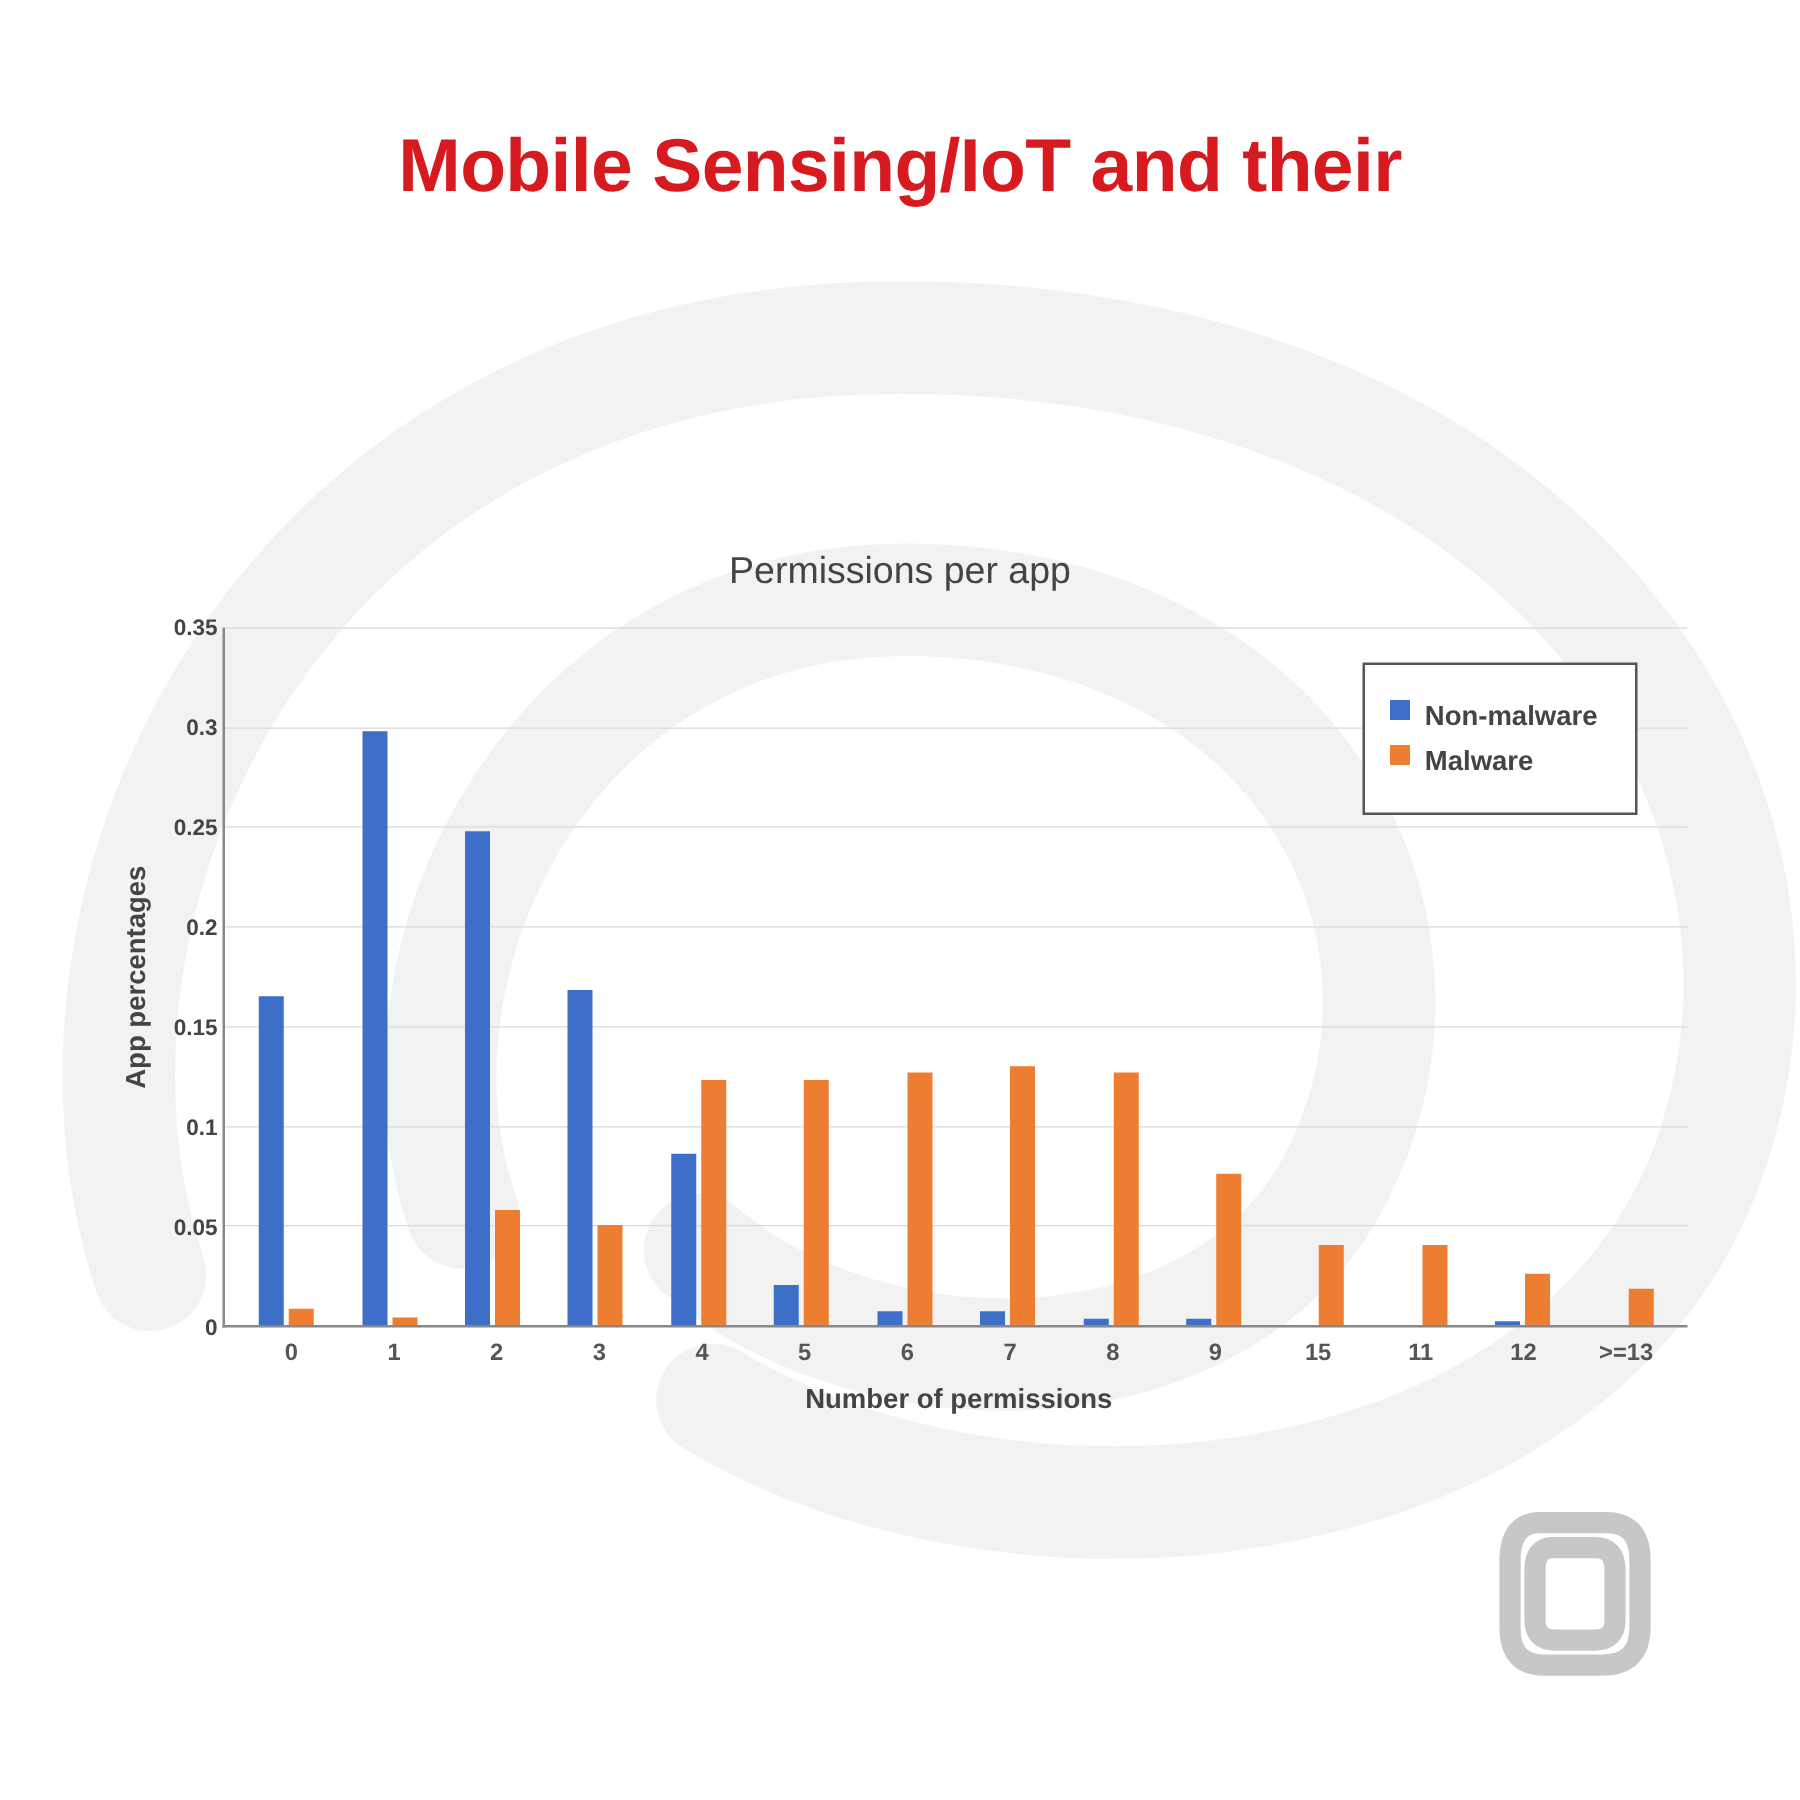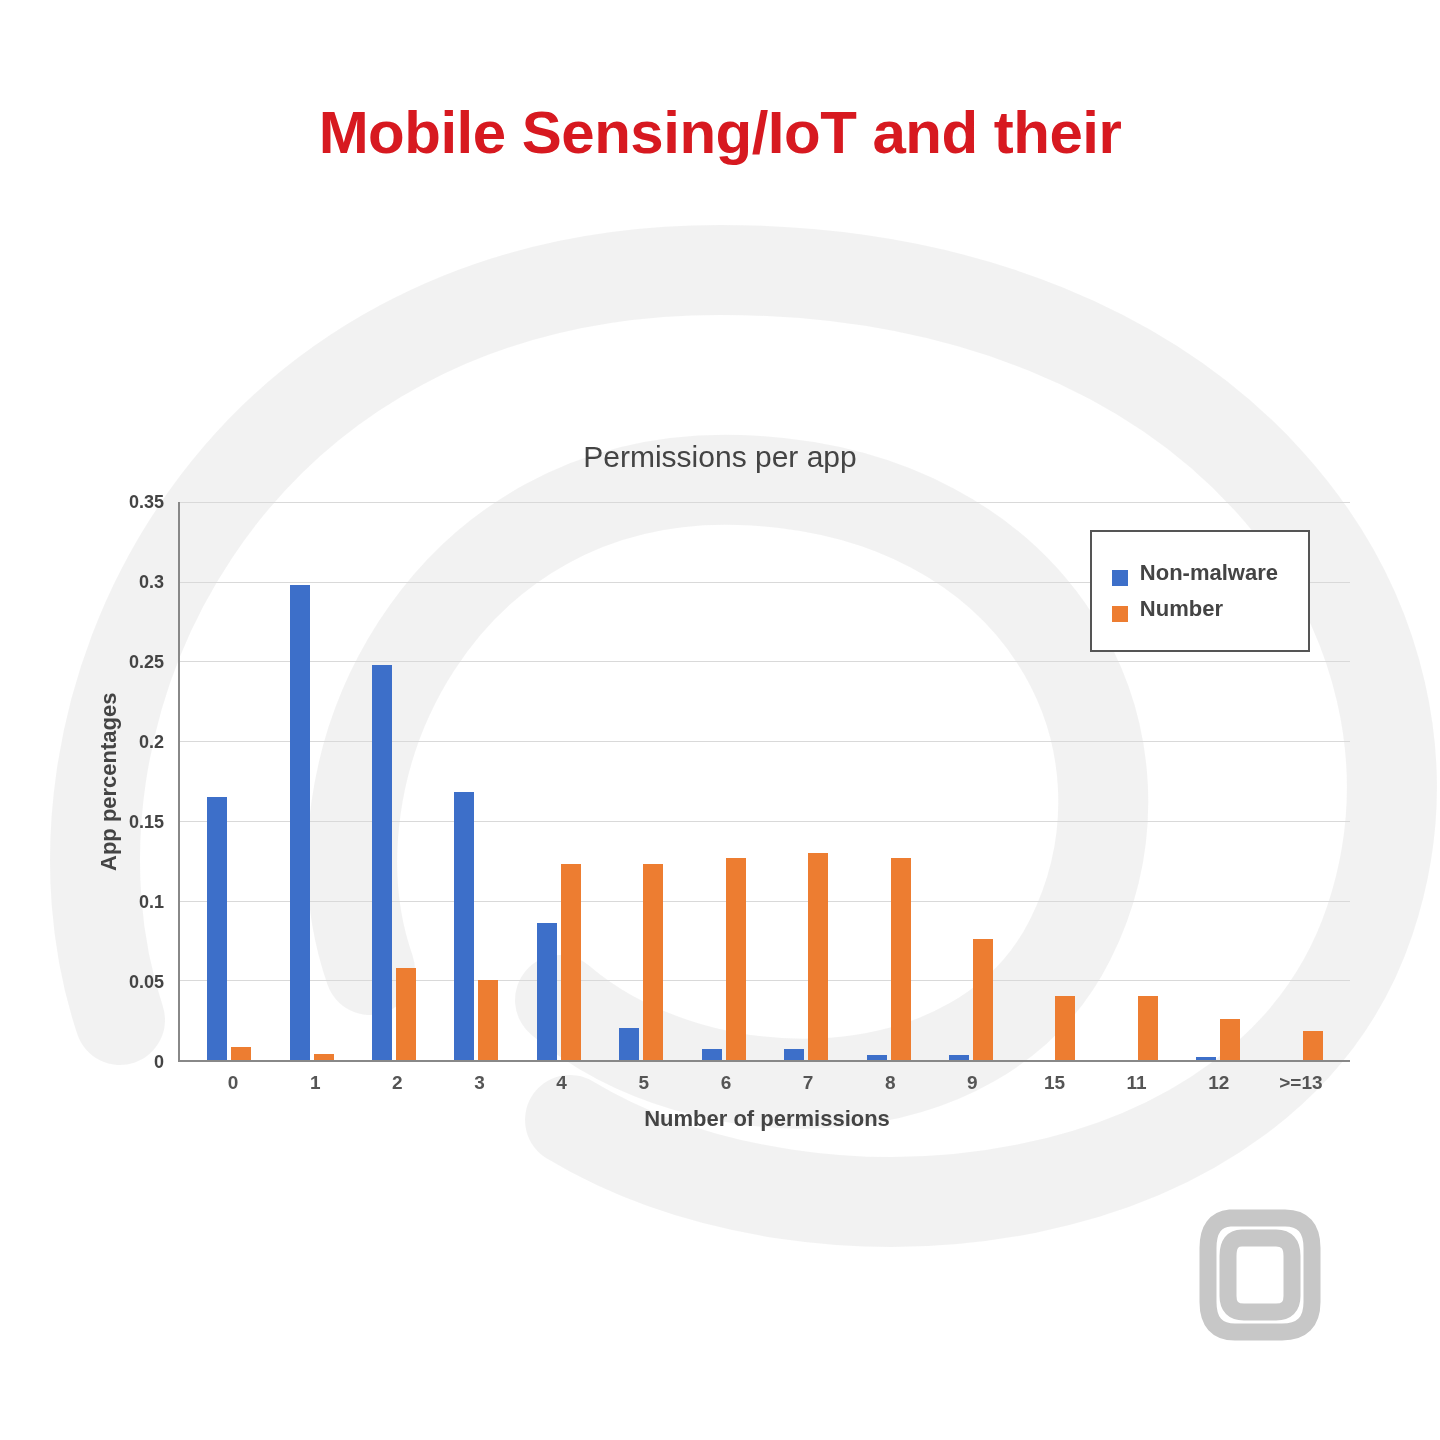--- a/index.html
+++ b/index.html
@@ -61,21 +61,21 @@
   .yticks {
     width: 56px;
     position: relative;
     display: flex;
     flex-direction: column;
     justify-content: space-between;
     align-items: flex-end;
     font-size: 18px;
     font-weight: 600;
     color: #444;
-    padding-right: 14px;
+    padding-right: 4px;
   }
   .yt { line-height: 1; height: 0; display:flex; align-items:center; justify-content:flex-end; }
 
   .plot-area {
     flex: 1;
     position: relative;
     border-left: 2px solid #888;
     border-bottom: 2px solid #888;
   }
   .grid-line {
@@ -128,21 +128,21 @@
     top: 90px;
     right: 40px;
     border: 2px solid #555;
     background: #fff;
     padding: 18px 30px 18px 20px;
     font-size: 22px;
     font-weight: 700;
     color: #444;
     z-index: 3;
   }
-  .legend-row { display: flex; align-items: flex-end; gap: 12px; margin: 10px 0; }
+  .legend-row { display: flex; align-items: flex-start; gap: 12px; margin: 10px 0; }
   .sw { width: 16px; height: 16px; }
   .sw.nm { background: #3d6fc9; }
   .sw.mw { background: #ed7d31; }
 
   .corner-logo {
     position: absolute;
     right: 110px;
     bottom: 90px;
     z-index: 3;
   }
@@ -164,21 +164,21 @@
 <div class="chart-wrap">
   <div class="chart-title">Permissions per app</div>
 
   <div class="legend">
     <div class="legend-row">
       <span class="sw nm"></span>
       <span>Non-malware</span>
     </div>
     <div class="legend-row">
       <span class="sw mw"></span>
-      <span>Number</span>
+      <span>Malware</span>
     </div>
   </div>
 
   <div class="plot-row">
     <div class="ylabel">App percentages</div>
     <div class="yticks">
       <div class="yt">0.35</div>
       <div class="yt">0.3</div>
       <div class="yt">0.25</div>
       <div class="yt">0.2</div>

